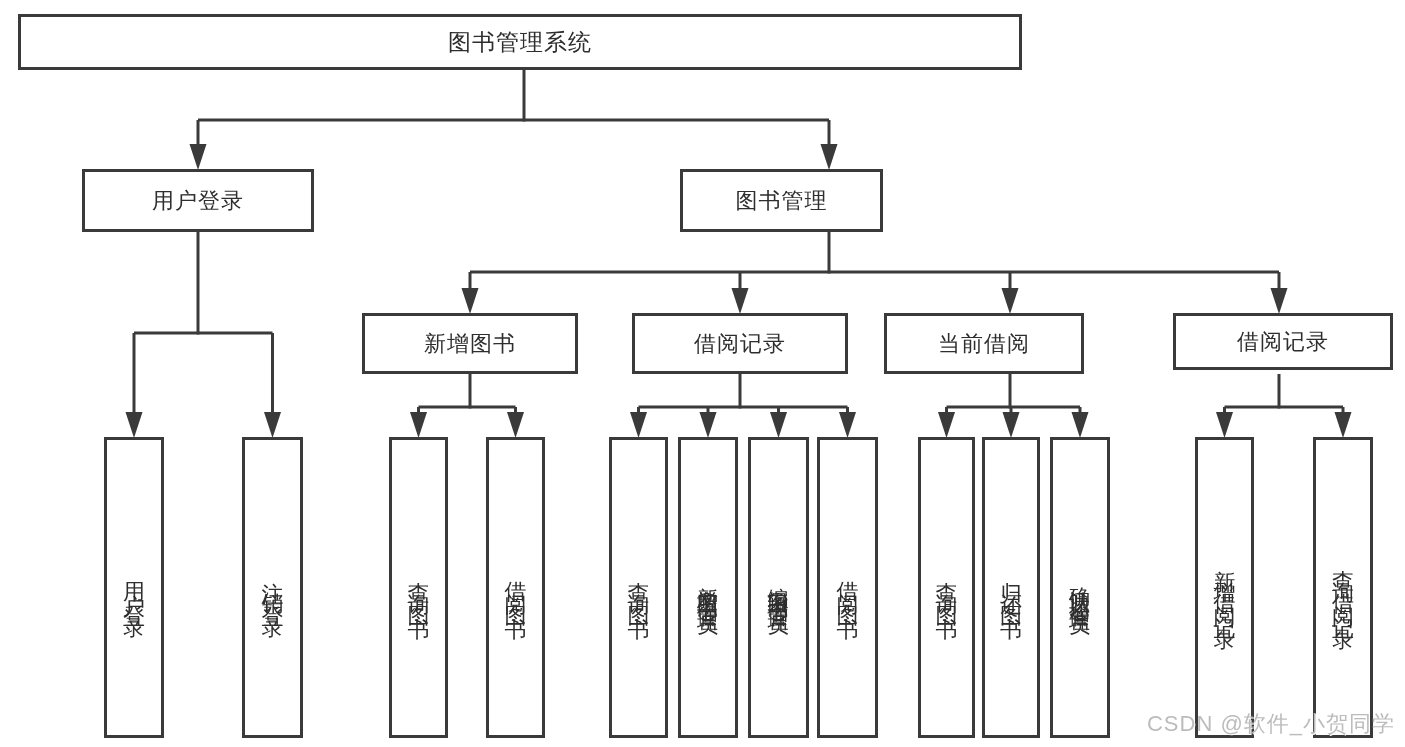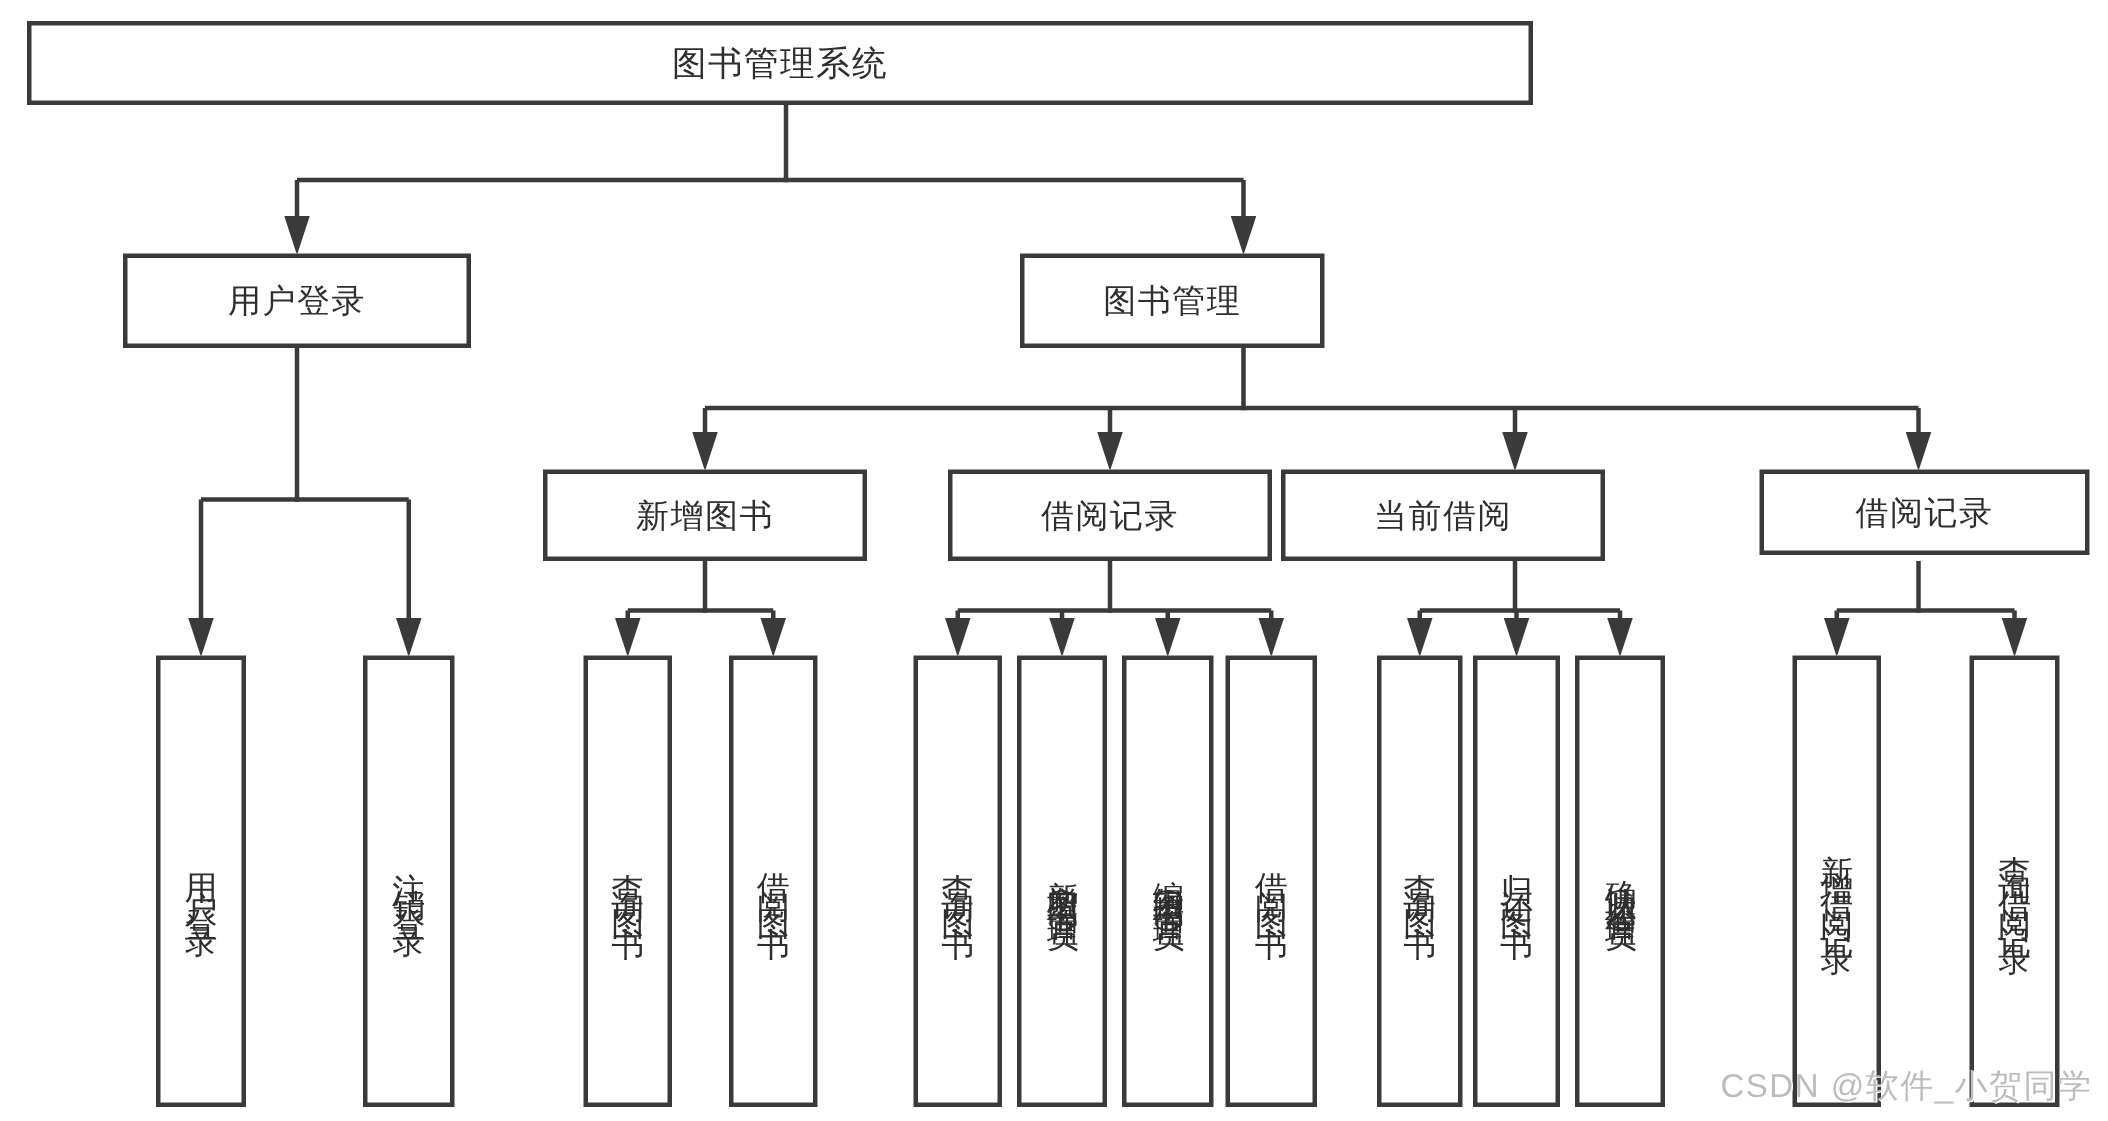--- a/index.html
+++ b/index.html
@@ -127,21 +127,21 @@
   <div class="box" style="left:680px;top:169px;width:203px;height:63px">
     <span class="node-label">图书管理</span>
   </div>
 
   <div class="box" style="left:362px;top:313px;width:216px;height:61px">
     <span class="node-label">新增图书</span>
   </div>
   <div class="box" style="left:632px;top:313px;width:216px;height:61px">
     <span class="node-label">借阅记录</span>
   </div>
-  <div class="box" style="left:854px;top:313px;width:216px;height:61px">
+  <div class="box" style="left:884px;top:313px;width:200px;height:61px">
     <span class="node-label">当前借阅</span>
   </div>
   <div class="box" style="left:1173px;top:313px;width:220px;height:57px">
     <span class="node-label">借阅记录</span>
   </div>
 
   <div class="box leaf" style="left:104px;width:60px">
     <span class="leaf-label">用户登录</span>
   </div>
   <div class="box leaf" style="left:242px;width:61px">

